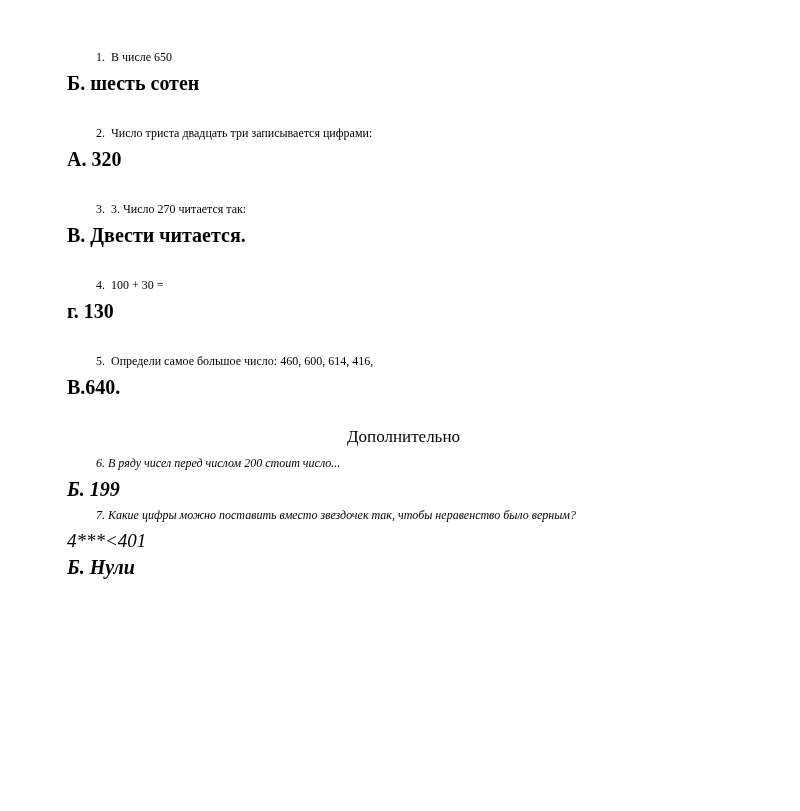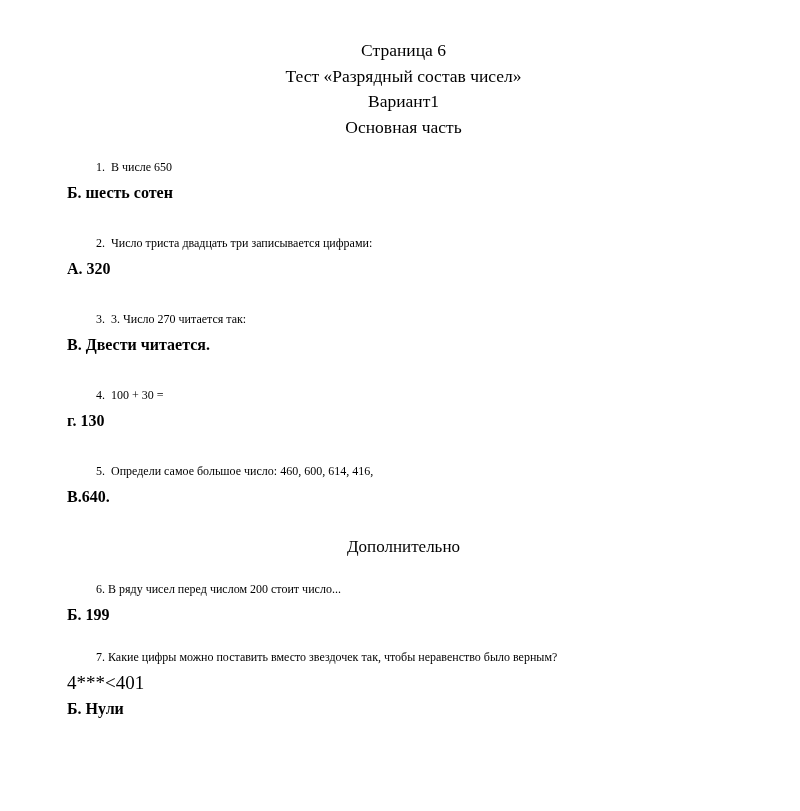--- a/index.html
+++ b/index.html
@@ -53,52 +53,47 @@
     text-indent: -24px;
   }
   .q-extra {
     font-size: 19px;
     line-height: 26px;
     margin: 0;
     padding-left: 0;
     white-space: pre;
   }
   .q-answer {
-    font-size: 16px;
+    font-size: 20px;
     line-height: 26px;
     font-weight: bold;
     margin: 0;
     padding-left: 0;
     white-space: pre;
   }
   .section-divider {
     text-align: center;
     font-size: 17px;
     line-height: 26px;
     margin: 0;
     padding-left: 0;
   }
   .extra-section {
     margin-top: 24px;
   }
   .extra-section .qblock {
-    margin-top: 16px;
+    margin-top: 0;
+    font-style: italic;
   }
 </style>
 </head>
 <body>
 
 <div class="page">
 
-  <div class="doc-header">
-    <span class="header-line">Страница 6</span>
-    <span class="header-line">Тест «Разрядный состав чисел»</span>
-    <span class="header-line">Вариант1</span>
-    <span class="header-line">Основная часть</span>
-  </div>
 
   <div class="qblock first">
     <p class="q-text"><span>1.</span>  <span>В числе 650</span></p>
     <p class="q-answer">Б. шесть сотен</p>
   </div>
 
   <div class="qblock">
     <p class="q-text"><span>2.</span>  <span>Число триста двадцать три записывается цифрами:</span></p>
     <p class="q-answer">А. 320</p>
   </div>

